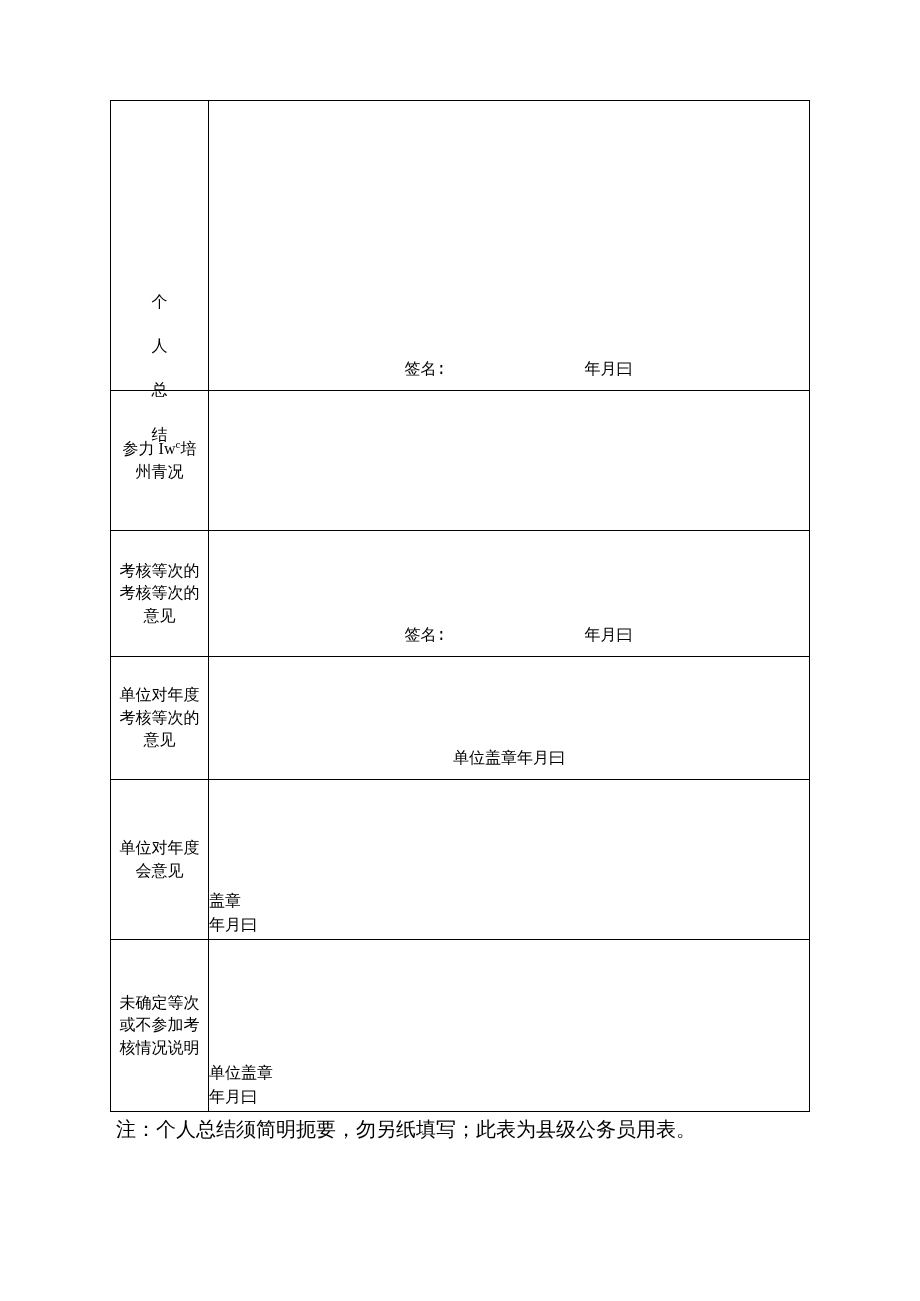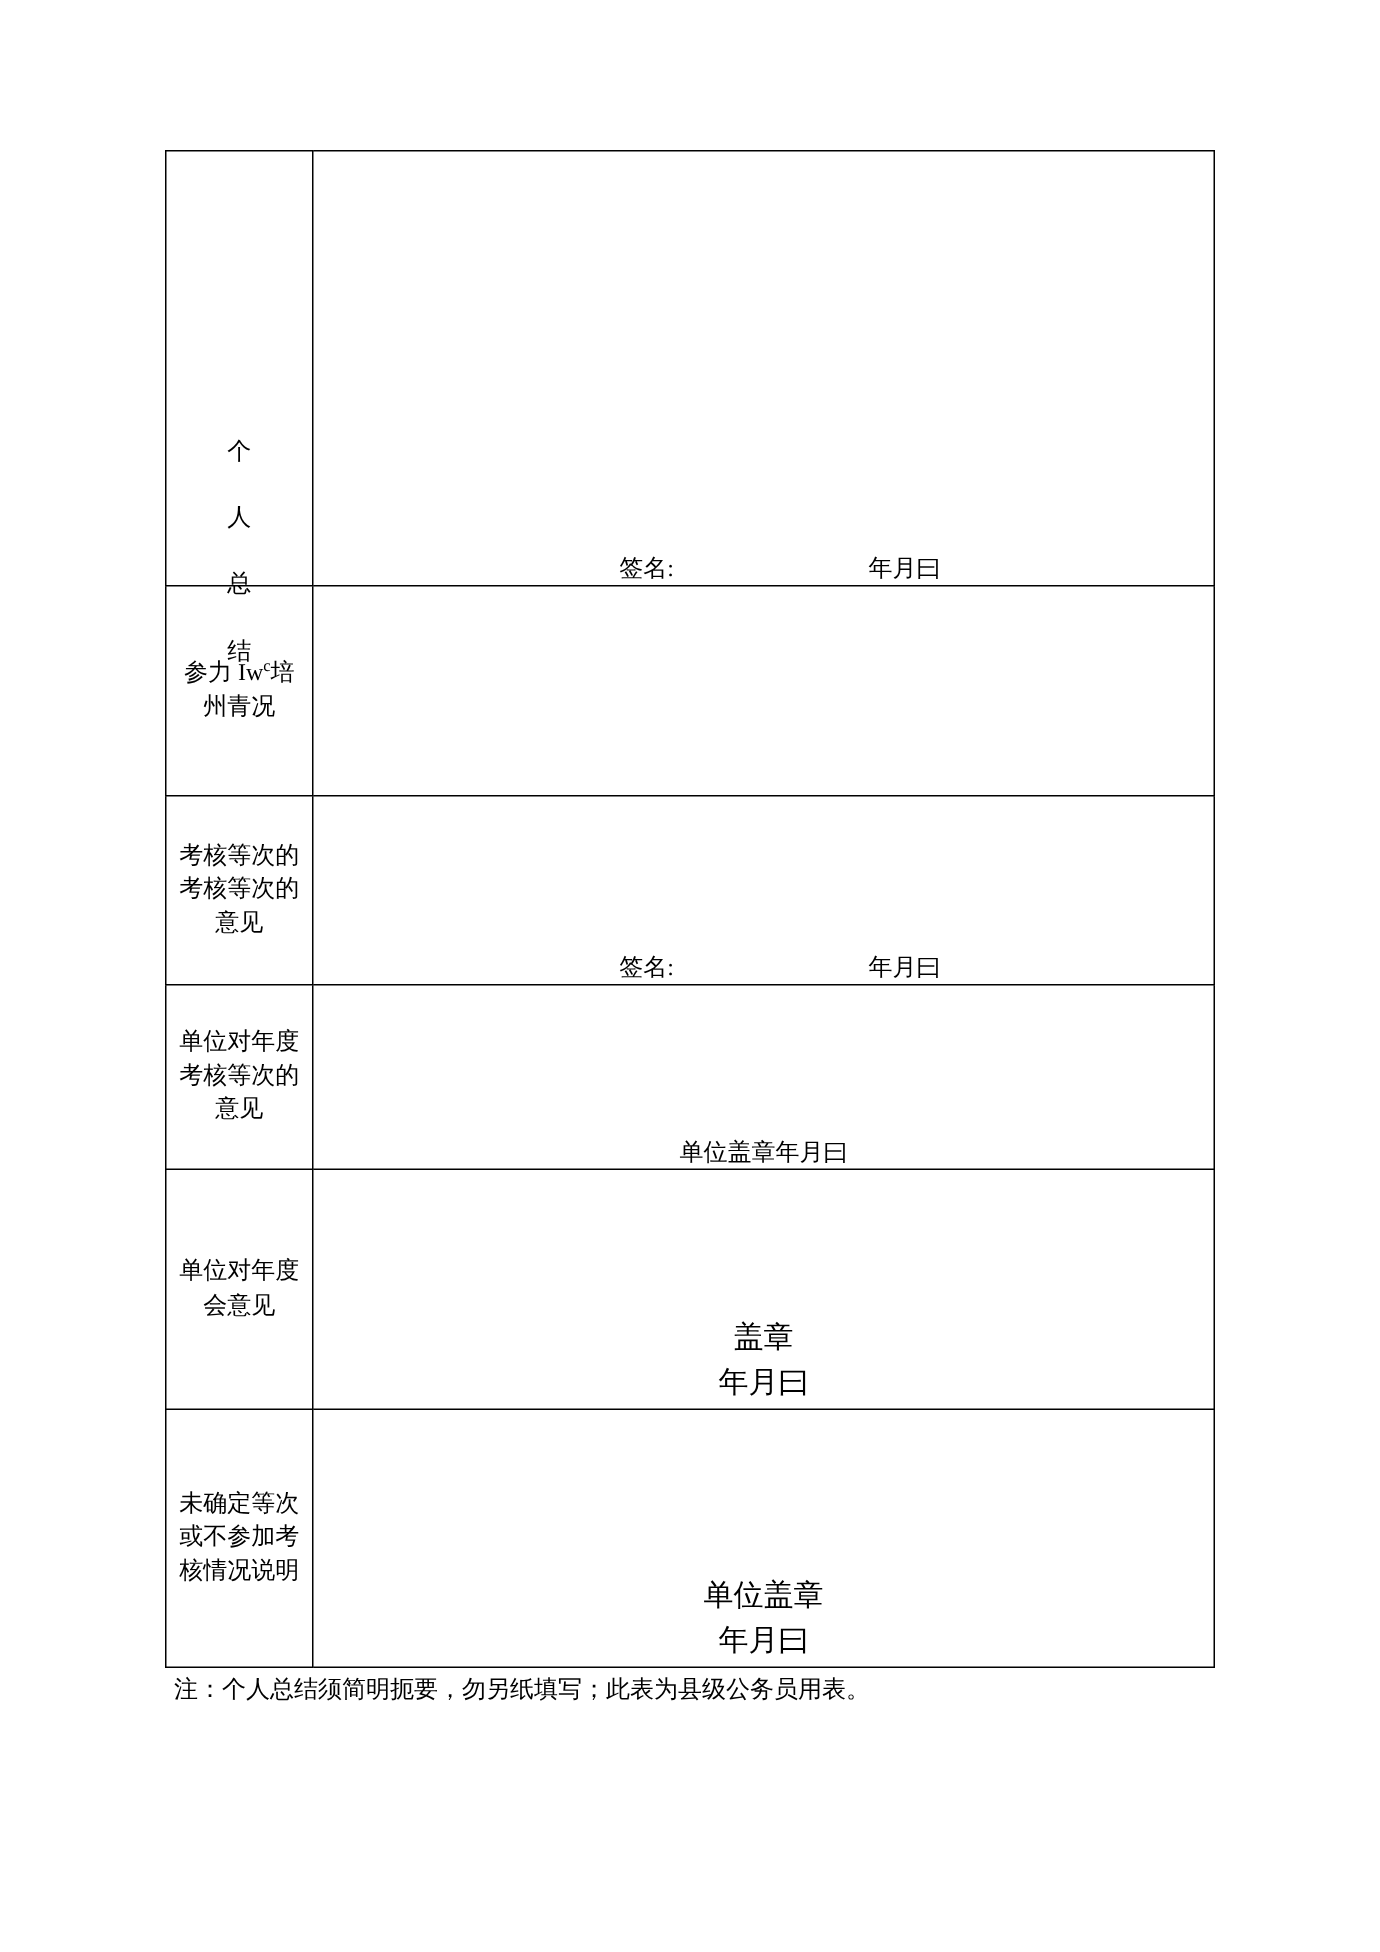--- a/index.html
+++ b/index.html
@@ -30,59 +30,59 @@
     .label-col {
       width: 98px;
       text-align: center;
       line-height: 1.4;
     }
     .content-col {
       position: relative;
     }
     .sig-line {
       position: absolute;
-      bottom: 0;
+      bottom: 10px;
       left: 0;
       right: 0;
       text-align: center;
       font-size: 16px;
+      font-family: Liberation Mono, monospace;
     }
     .sig-spread {
       display: inline-block;
     }
     .sig-left {
       display: inline-block;
       min-width: 80px;
     }
     .sig-gap {
       display: inline-block;
       width: 100px;
     }
     .sup {
       font-size: 11px;
       vertical-align: super;
     }
     .note {
       margin-top: 4px;
-      font-size: 16px;
+      font-size: 20px;
       padding-left: 6px;
     }
     .row1 { height: 290px; }
     .row2 { height: 140px; }
     .row3 { height: 126px; }
     .row4 { height: 123px; }
     .row5 { height: 160px; }
     .row6 { height: 172px; }
     .multi-line-sig {
       position: absolute;
       bottom: 2px;
       left: 0;
       right: 0;
-      text-align: center;
-      font-size: 20px;
+      font-size: 16px;
       line-height: 1.5;
     }
     .label-text-row1 {
       position: absolute;
       top: 0;
       bottom: 0;
       left: 0;
       right: 0;
       display: flex;
       flex-direction: column;

